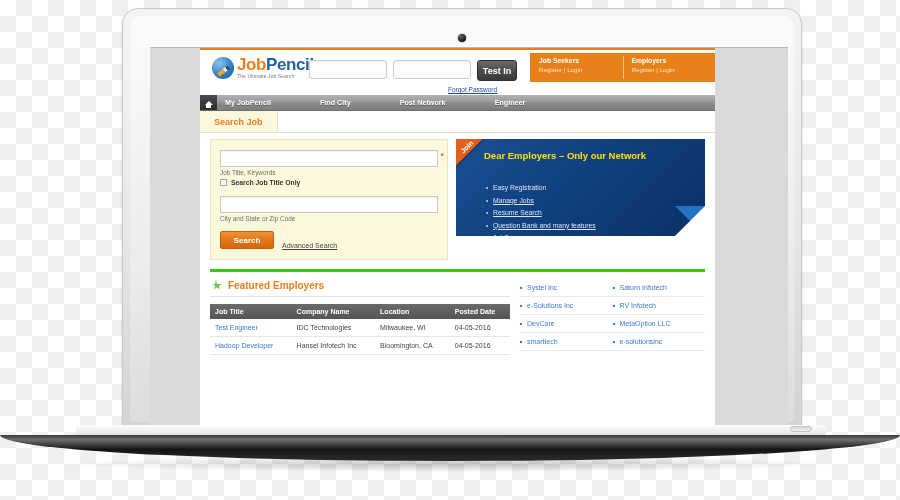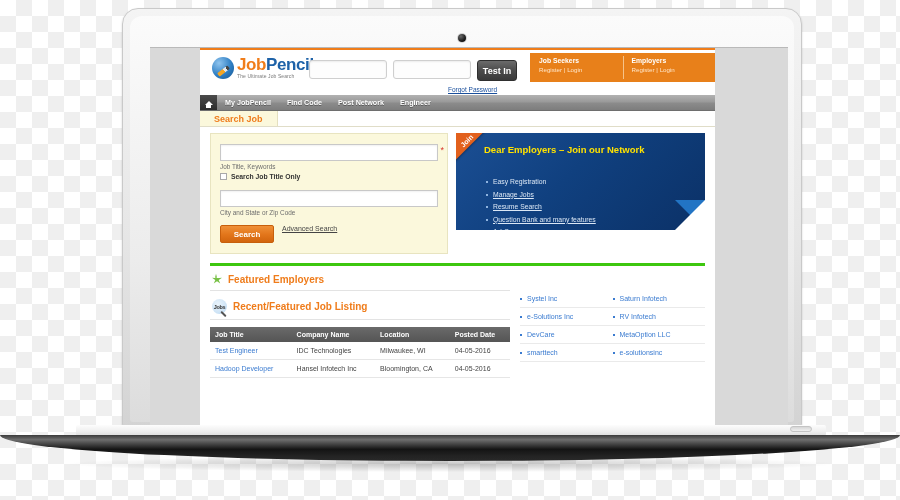--- a/index.html
+++ b/index.html
@@ -142,28 +142,28 @@
     border-bottom: 1px solid #6e6e6e;
     display:flex; align-items:stretch;
   }
   .home-btn {
     width: 17px; background: linear-gradient(180deg,#4b4b4b,#2c2c2c);
     display:flex; align-items:center; justify-content:center; cursor:pointer;
   }
   .home-ico { width:0;height:0; border-left:4px solid transparent; border-right:4px solid transparent;
     border-bottom:4px solid #fff; position:relative; }
   .home-ico:after { content:""; position:absolute; left:-2.5px; top:4px; width:5px; height:3.5px; background:#fff; }
-  .navbar ul { list-style:none; display:flex; align-items:center; }
+  .navbar ul { list-style:none; display:flex; align-items:center;gap:33px; }
   .navbar li {
     color:#ffffff; font-size:7.2px; font-weight:bold; padding:0 8px; cursor:pointer;
     text-shadow: 0 1px 0 rgba(0,0,0,.35);
   }
 
   
-  .tabs { display:flex; height: 16px; border-bottom:1px solid #e0ddc8; background:#fff; }
+  .tabs { display:flex; height: 22px; border-bottom:1px solid #e0ddc8; background:#fff; }
   .tab {
     font-size: 9px; font-weight: bold; padding: 0 14px;
     display:flex; align-items:center; cursor:pointer; color:#4a4a4a;
   }
   .tab.active { color:#ef7c1b; background:#fbf8dc; border-right:1px solid #e4e0c0; }
 
   
   .main { display:flex; padding: 6px 10px 0 10px; gap: 8px; }
   .col-left { width: 238px; }
   .col-right { flex: 1; }
@@ -175,21 +175,21 @@
     width:100%; height:17px; background:#fff; border:1px solid #c8c8c8;
     box-shadow: inset 0 1px 2px rgba(0,0,0,.06);
   }
   .field-row { position:relative; }
   .req { position:absolute; right:-6px; top:3px; color:#d7342a; font-size:9px; line-height:1; }
   .hint { font-size:6.4px; color:#6d6d6d; margin-top:2px; }
   .chkrow { display:flex; align-items:center; gap:4px; margin-top:3px; }
   .chkbox { width:7px; height:7px; border:1px solid #a9a9a9; background:#fff; cursor:pointer; }
   .chklbl { font-size:6.8px; font-weight:bold; color:#333; }
   .gap { height: 9px; }
-  .btnrow { display:flex; align-items:flex-start; gap:8px; margin-top:9px; }
+  .btnrow { display:flex; align-items:flex-end; gap:8px; margin-top:9px; }
   .search-btn {
     width:54px; height:18px; border-radius:2px;
     background: linear-gradient(180deg,#ef9038 0%, #e2751a 55%, #d2650e 100%);
     color:#fff; font-size:8px; font-weight:bold;
     display:flex; align-items:center; justify-content:center; cursor:pointer;
     border:1px solid #c75f0c;
   }
   .adv-link { font-size:7px; color:#444; text-decoration:underline; cursor:pointer; }
 
   
@@ -223,21 +223,21 @@
   }
   .promo-fold2 {
     position:absolute; right:0; bottom:0; width:0; height:0;
     border-left: 30px solid transparent; border-top: 30px solid #2274c4;
   }
 
   
   .green-rule { height:3px; background:#3dc70f; margin: 9px 10px 0 10px; }
 
   
-  .lower { display:flex; padding: 0 10px; gap: 10px; align-items: center; }
+  .lower { display:flex; padding: 0 10px; gap: 10px; }
   .low-left { width: 300px; }
   .low-right { flex:1; }
 
   .sec-head { display:flex; align-items:center; gap:6px; padding: 8px 0 5px 2px; border-bottom:1px solid #e3e3e3; }
   .sec-title { font-size:10px; font-weight:bold; color:#ef7c1b; }
   .star {
     width:0; height:0; position:relative; display:inline-block;
     border-right:5px solid transparent; border-bottom:3.5px solid #76c043; border-left:5px solid transparent;
     transform: rotate(35deg);
   }
@@ -348,21 +348,21 @@
               </div>
             </div>
           </div>
 
           <div class="navbar">
             <div class="home-btn">
               <div class="home-ico"></div>
             </div>
             <ul>
               <li>My JobPencil</li>
-              <li>Find Code</li>
+              <li>Find City</li>
               <li>Post Network</li>
               <li>Engineer</li>
             </ul>
           </div>
 
           <div class="tabs">
             <div class="tab active">Search Job</div>
           </div>
 
           <div class="main">
@@ -393,21 +393,21 @@
                   <div class="adv-link">Advanced Search</div>
                 </div>
               </div>
             </div>
 
             <div class="col-right">
               <div class="promo">
                 <div class="promo-ribbon">
                   <span>Join</span>
                 </div>
-                <div class="promo-title">Dear Employers – Join our Network</div>
+                <div class="promo-title">Dear Employers – Only our Network</div>
                 <ul class="promo-list">
                   <li>Easy Registration</li>
                   <li>Manage Jobs</li>
                   <li>Resume Search</li>
                   <li>Question Bank and many features</li>
                   <li>JobCare</li>
                 </ul>
                 <div class="promo-fold2"></div>
                 <div class="promo-fold"></div>
               </div>
@@ -418,24 +418,20 @@
 
           <div class="lower">
 
             <div class="low-left">
 
               <div class="sec-head">
                 <span class="star"></span>
                 <span class="sec-title">Featured Employers</span>
               </div>
 
-              <div class="sec-head">
-                <span class="jobs-ico">Jobs</span>
-                <span class="sec-title">Recent/Featured Job Listing</span>
-              </div>
 
               <table class="jobs">
                 <thead>
                   <tr>
                     <th>Job Title</th>
                     <th>Company Name</th>
                     <th>Location</th>
                     <th>Posted Date</th>
                   </tr>
                 </thead>

